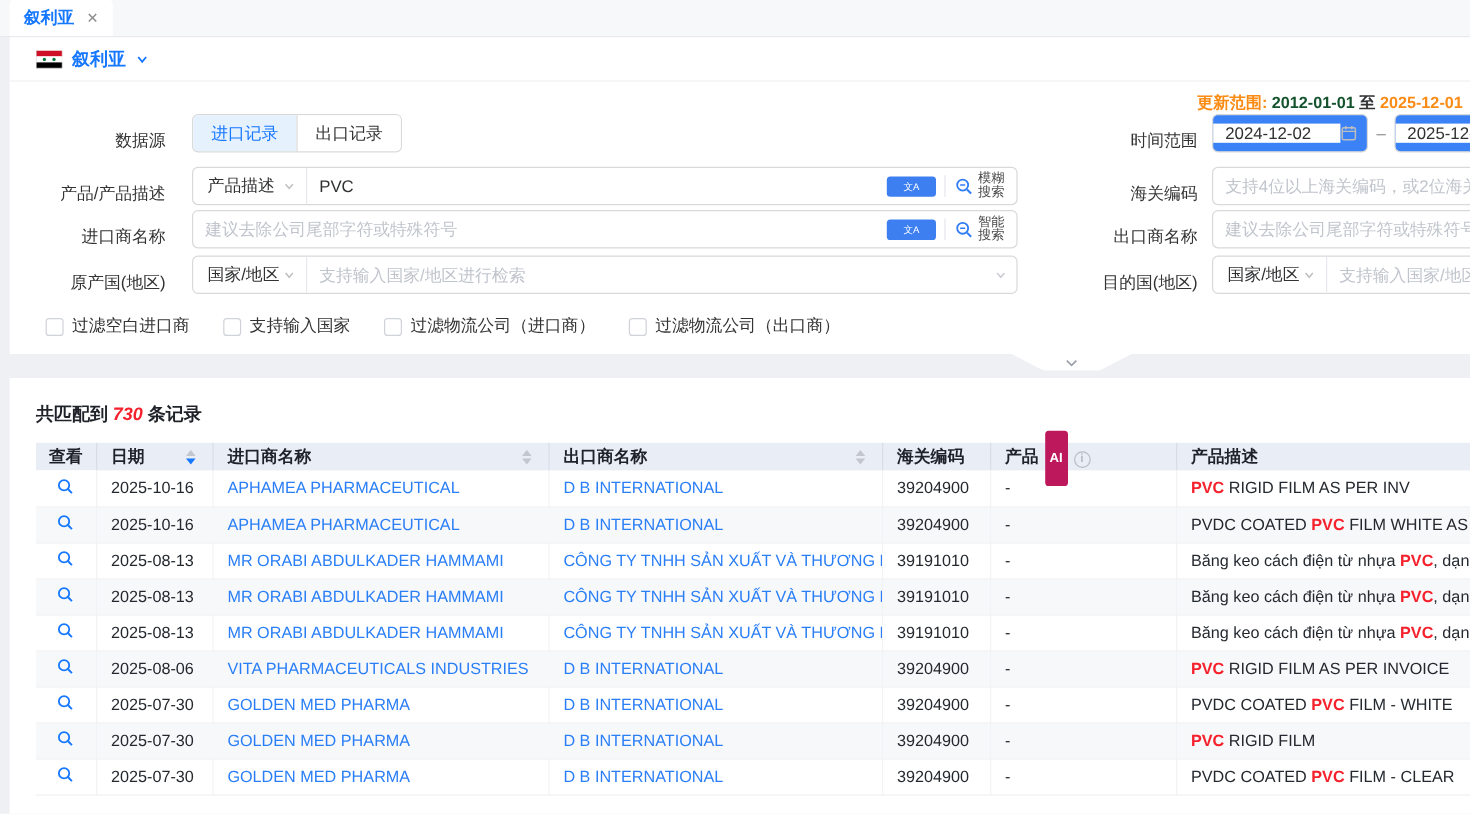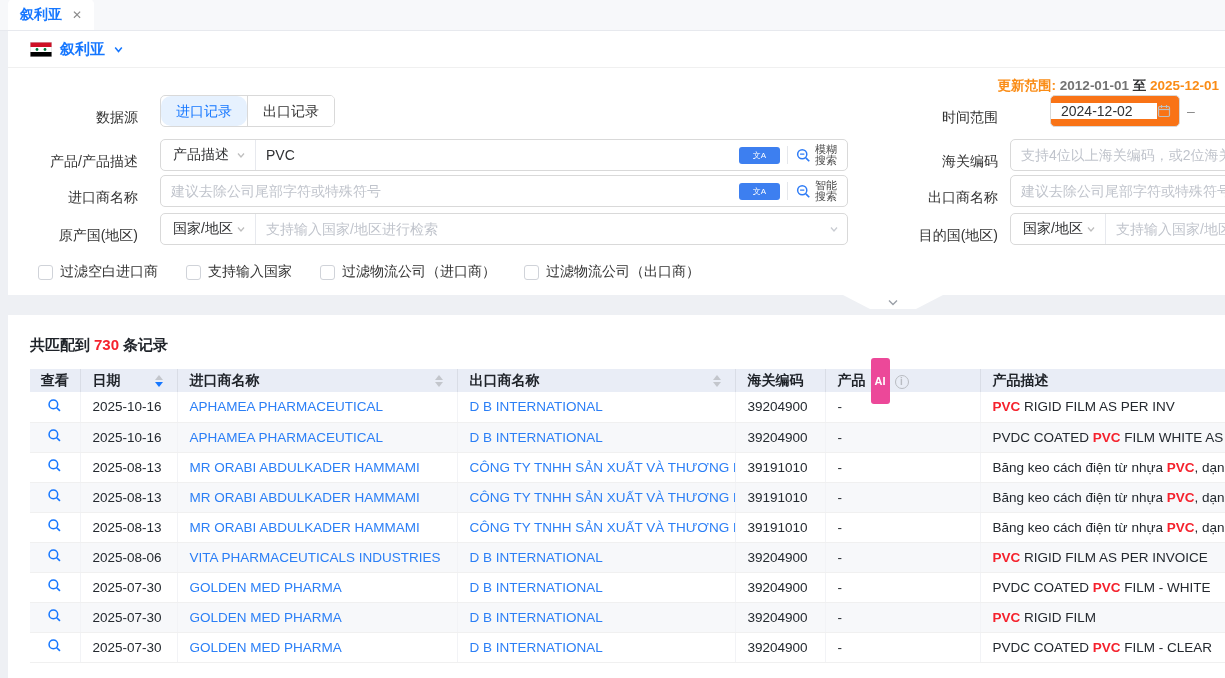--- a/index.html
+++ b/index.html
@@ -22,70 +22,70 @@
   .form-area { padding:27px 0 0 0; position:relative; }
   .form-row { display:flex; align-items:flex-end; height:32px; }
   .r1 { margin-bottom:12px; } .r2 { margin-bottom:4px; } .r3 { margin-bottom:6px; } .r4 { margin-bottom:16px; }
   .lbl-l { width:130px; text-align:right; flex:none; color:#333; }
   .ctl-l { width:688px; margin-left:22px; flex:none; display:flex; align-items:center; }
   .lbl-r { width:150px; text-align:right; flex:none; color:#333; }
   .ctl-r { margin-left:12px; flex:none; display:flex; align-items:center; }
 
   .segmented { display:inline-flex; border:1px solid #d9d9d9; border-radius:5px; overflow:hidden; height:32px; background:#fff; }
   .seg { padding:0 15px; font-size:14px; line-height:30px; color:#333; background:#fff; border:none; cursor:pointer; }
-  .seg.active { background:#e6f1fe; color:#1677ff;border-radius:10px; }
+  .seg.active { background:#e6f1fe; color:#1677ff; }
   .seg + .seg { border-left:1px solid #d9d9d9; }
 
   .input-group { display:flex; align-items:center; border:1px solid #d9d9d9; border-radius:5px;
     height:32px; background:#fff; width:100%; overflow:hidden; }
   .sel { display:flex; align-items:center; justify-content:space-between; width:95px; flex:none;
     padding:0 9px 0 12px; height:100%; border-right:1px solid #e7e9ee; cursor:pointer; color:#303133; }
   .input-group input { flex:1; min-width:0; border:none; outline:none; height:100%; padding:0 10px;
     font-size:14px; font-family:inherit; color:#303133; background:transparent; }
   input::placeholder { color:#c0c4cc; }
   .suffix { display:flex; align-items:center; gap:7px; padding-right:8px; flex:none; }
   .vdiv { width:1px; height:18px; background:#e5e7eb; }
   .trans-icon { width:41px; height:17px; background:#3d7ff0; color:#fff; font-size:8px; line-height:17px;
     text-align:center; border-radius:3px; display:inline-block; cursor:pointer; }
   .search-act { display:flex; align-items:center; gap:3px; cursor:pointer; }
   .search-txt { width:24px; font-size:11px; line-height:11px; color:#4a4a4a; }
 
   .date-input { display:flex; align-items:center; border:1px solid #d9d9d9; border-radius:5px;
-    height:32px; background:#f97316; width:130px; padding-right:8px;margin-left:40px; }
+    height:32px; background:#3b82f6; width:130px; padding-right:8px; }
   .date-input input { flex:1; min-width:0; border:none; outline:none; padding:0 10px; font-size:14px;
     font-family:inherit; color:#303133; }
   .dash { margin:0 7px; color:#8c8c8c; }
 
   .update-range { position:absolute; top:46px; right:6px; font-size:13.5px; font-weight:bold; white-space:nowrap; }
-  .ur-label { color:#fa8c16; } .ur-from { color:#737373; } .ur-word { color:#303133; } .ur-to { color:#fa8c16; }
+  .ur-label { color:#fa8c16; } .ur-from { color:#14532d; } .ur-word { color:#303133; } .ur-to { color:#fa8c16; }
 
   .checkbox-row { display:flex; align-items:center; gap:28px; padding-left:30px; height:22px; }
   .cb-item { display:flex; align-items:center; gap:7px; cursor:pointer; color:#333; }
   .cbx { width:15px; height:15px; border:1px solid #d0d3d9; border-radius:3px; background:#fff; flex:none; }
 
   .collapse-handle { position:absolute; bottom:-14px; left:835px; width:100px; height:14px; background:#fff;
     clip-path:polygon(0 0,100% 0,73% 100%,27% 100%); display:flex; align-items:center; justify-content:center; cursor:pointer; }
 
   
   .results-panel { position:absolute; top:315px; left:8px; right:0; bottom:0; background:#fff; overflow:hidden; }
   .summary { padding:21px 0 0 22px; font-size:15px; font-weight:bold; color:#1f2329; }
-  .summary .cnt { color:#f5222d; margin:0 4px; }
+  .summary .cnt { color:#f5222d; margin:0 4px;font-style:italic; }
 
   table { border-collapse:collapse; table-layout:fixed; width:1270px; margin:14px 0 0 22px; }
   thead th { background:#e9edf6; height:23px; font-size:14px; color:#1f2329; text-align:left;
     padding:0 12px; font-weight:bold; border-right:1px solid #d9dde6; }
   thead th:last-child { border-right:none; }
   th.c-view, td.c-view { text-align:center; padding:0; }
   .th-flex { display:flex; align-items:center; justify-content:space-between; }
   .sorter { display:inline-flex; flex-direction:column; align-items:center; cursor:pointer; padding:2px; }
   .caret { display:block; width:0; height:0; border-left:4px solid transparent; border-right:4px solid transparent; }
   .caret.up { border-bottom:5px solid #c3c6cc; margin-bottom:2px; }
   .caret.down { border-top:5px solid #c3c6cc; }
   .caret.down.active { border-top-color:#1677ff; }
-  .ai-badge { background:#ec4899; color:#fff; font-size:11px; font-weight:bold; border-radius:3px;
+  .ai-badge { background:#be185d; color:#fff; font-size:11px; font-weight:bold; border-radius:3px;
     padding:17px 4px; margin-left:5px; }
   .info-icon { display:inline-block; width:14px; height:14px; border:1px solid #b9bcc2; border-radius:50%;
     color:#b9bcc2; font-size:10px; line-height:12px; text-align:center; margin-left:5px; font-style:normal; }
 
   tbody td { height:30px; font-size:13.5px; color:#24292f; padding:0 12px; border-bottom:1px solid #f0f0f0;
     border-right:1px solid #f2f3f6; white-space:nowrap; overflow:hidden; }
   tbody td:last-child { border-right:none; }
   tbody tr.striped td { background:#f7f8fa; }
   tbody td.c-view { background:#fff; }
   .view-btn { cursor:pointer; display:inline-flex; }

